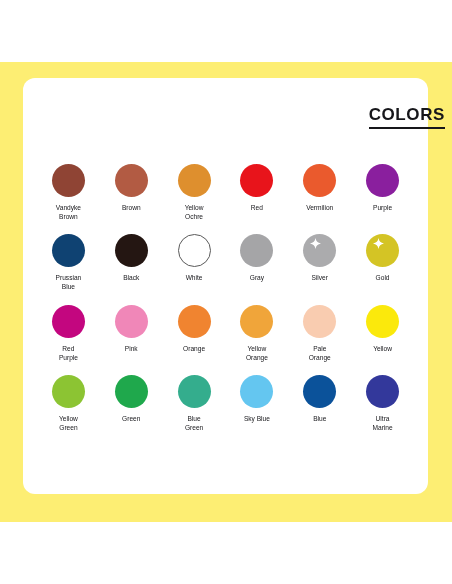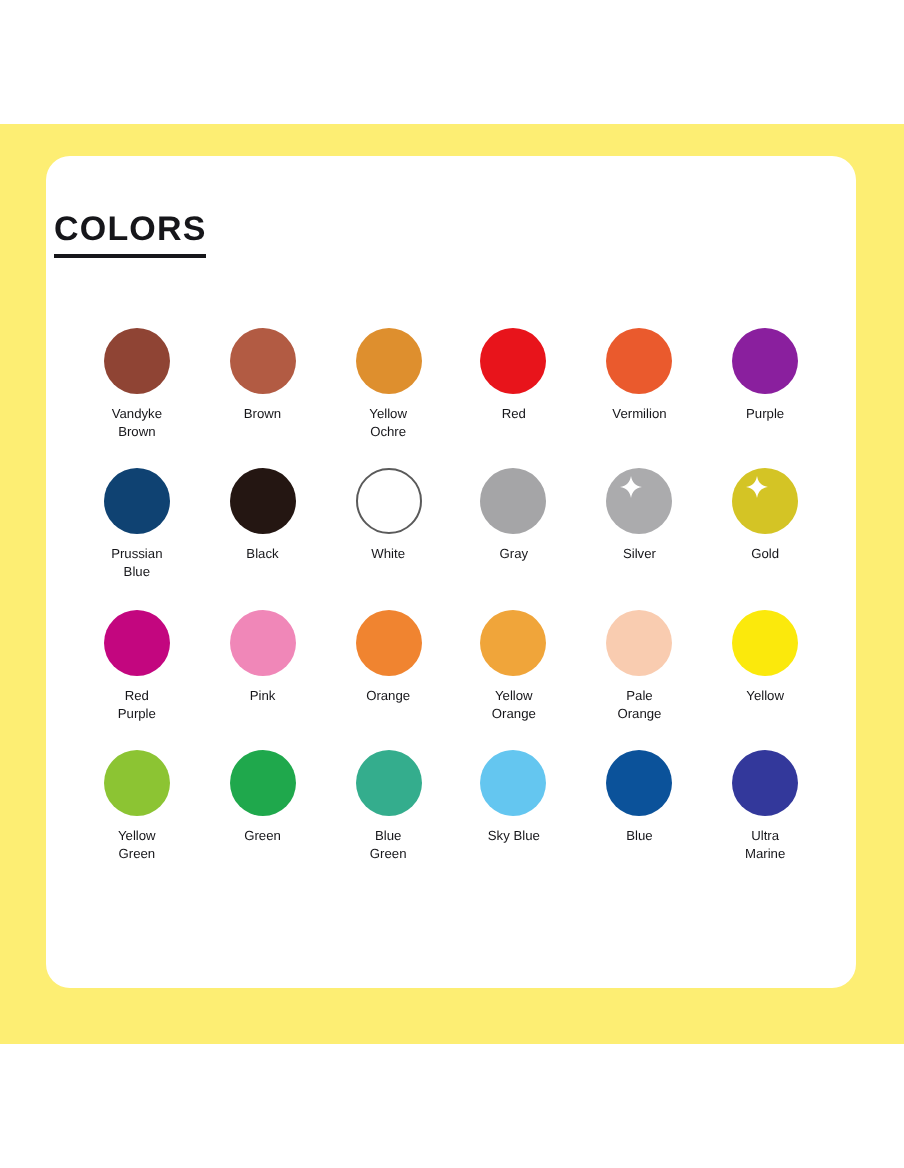--- a/index.html
+++ b/index.html
@@ -32,24 +32,24 @@
     width: 405px;
     height: 416px;
     background: #ffffff;
     border-radius: 12px;
     box-sizing: border-box;
   }
 
   
   #title-wrap {
     position: absolute;
-    left: 4px;
+    left: 17px;
     top: 28px;
     width: 405px;
-    text-align: left;
+    text-align: right;
   }
   #page-title {
     display: inline-block;
     font-size: 17px;
     font-weight: bold;
     letter-spacing: 0.6px;
     color: #16161a;
     line-height: 1;
     padding-bottom: 4px;
     border-bottom: 2.5px solid #16161a;

